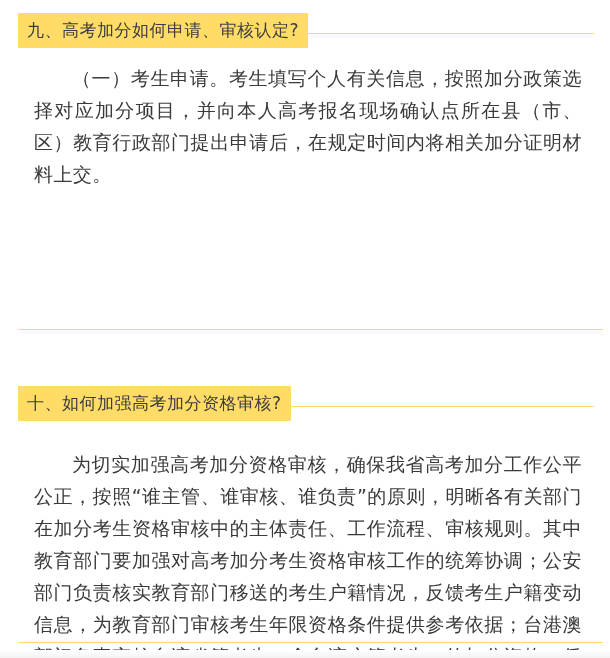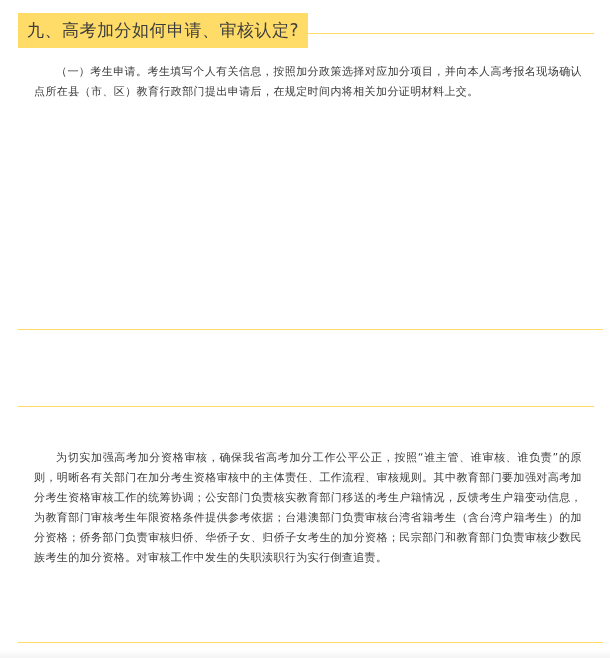--- a/index.html
+++ b/index.html
@@ -46,22 +46,22 @@
     right: 7px;
     top: 20px;
     height: 1px;
     background: #ffdc68;
     z-index: 1;
   }
   .body-text {
     position: absolute;
     left: 34px;
     width: 548px;
-    font-size: 11px;
-    line-height: 20px;
+    font-size: 19px;
+    line-height: 32px;
     text-align: justify;
     letter-spacing: 0.4px;
     color: #3a3a3a;
   }
   .body-text p {
     margin: 0;
     text-indent: 2em;
   }
   .rule {
     position: absolute;
@@ -91,20 +91,21 @@
 
 <div class="body-text" style="top:62px;">
   <p>（一）考生申请。考生填写个人有关信息，按照加分政策选择对应加分项目，并向本人高考报名现场确认点所在县（市、区）教育行政部门提出申请后，在规定时间内将相关加分证明材料上交。</p>
 </div>
 
 <div class="rule" style="top:329px;"></div>
 
 <div class="section" style="top:386px;">
   <div class="section-header">
     <div class="header-line"></div>
+    <div class="header-box">十、如何加强高考加分资格审核?</div>
   </div>
 </div>
 
 <div class="body-text" style="top:448px;">
   <p>为切实加强高考加分资格审核，确保我省高考加分工作公平公正，按照“谁主管、谁审核、谁负责”的原则，明晰各有关部门在加分考生资格审核中的主体责任、工作流程、审核规则。其中教育部门要加强对高考加分考生资格审核工作的统筹协调；公安部门负责核实教育部门移送的考生户籍情况，反馈考生户籍变动信息，为教育部门审核考生年限资格条件提供参考依据；台港澳部门负责审核台湾省籍考生（含台湾户籍考生）的加分资格；侨务部门负责审核归侨、华侨子女、归侨子女考生的加分资格；民宗部门和教育部门负责审核少数民族考生的加分资格。对审核工作中发生的失职渎职行为实行倒查追责。</p>
 </div>
 
 <div class="rule" style="top:642px;"></div>
 
 <div class="bottom-fade"></div>

